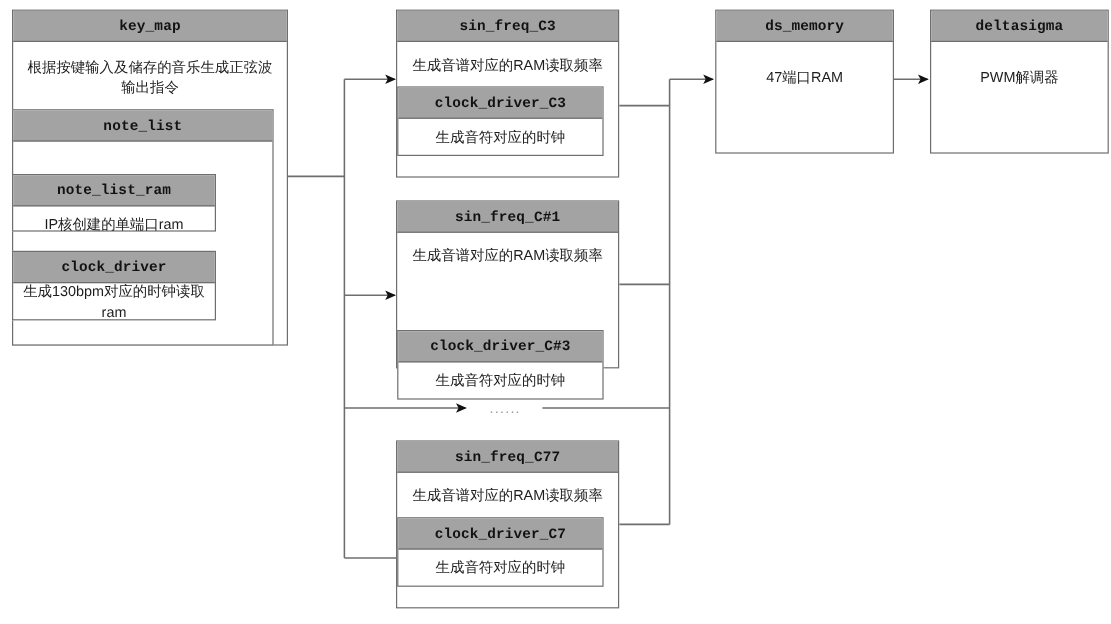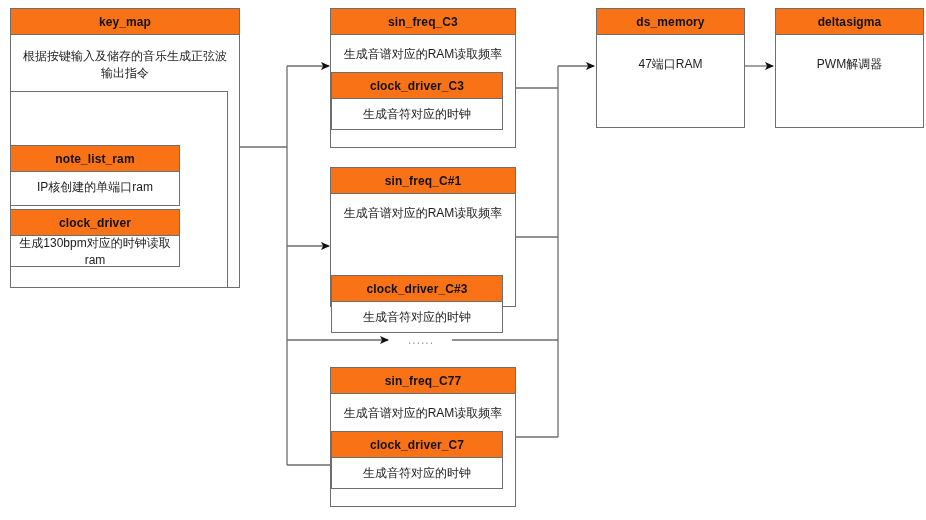--- a/index.html
+++ b/index.html
@@ -16,22 +16,23 @@
     border:1px solid #6e6e6e;
     background:#ffffff;
     box-sizing:border-box;
   }
   .hdr{
     position:absolute;left:0;right:0;
     display:flex;align-items:center;justify-content:center;
     font-weight:bold;font-size:12px;letter-spacing:.1px;
     border-bottom:1px solid #6e6e6e;
     box-sizing:border-box;
-    background:#f97316;
+    background:#a3a3a3;
     color:#121212;
+    font-family:Liberation Mono, monospace;
   }
   .desc{
     position:absolute;left:0;right:0;
     display:flex;align-items:center;justify-content:center;
     font-size:12px;text-align:center;line-height:17px;
     box-sizing:border-box;padding:0 8px;
     color:#1d1d1d;
   }
   .desc.left{justify-content:flex-start;padding-left:9px;text-align:left;}
   .ellipsis{
@@ -74,23 +75,24 @@
   </svg>
 
   <span class="ellipsis" style="left:408px;top:334px;">......</span>
 
   <div class="box" style="left:10px;top:8px;width:230px;height:280px;">
     <div class="hdr" style="top:0;height:26px;">key_map</div>
     <div class="desc" style="top:26px;height:60px;">根据按键输入及储存的音乐生成正弦波输出指令</div>
   </div>
 
   <div class="box" style="left:10px;top:91px;width:218px;height:197px;">
+    <div class="hdr" style="top:0;height:26px;">note_list</div>
   </div>
 
-  <div class="box" style="left:10px;top:145px;width:170px;height:61px;">
+  <div class="box" style="left:10px;top:145px;width:170px;height:48px;">
     <div class="hdr" style="top:0;height:26px;">note_list_ram</div>
     <div class="desc" style="top:26px;height:31px;">IP核创建的单端口ram</div>
   </div>
 
   <div class="box" style="left:10px;top:209px;width:170px;height:58px;">
     <div class="hdr" style="top:0;height:26px;">clock_driver</div>
     <div class="desc" style="top:26px;height:31px;">生成130bpm对应的时钟读取ram</div>
   </div>
 
   <div class="box" style="left:330px;top:8px;width:186px;height:140px;">

